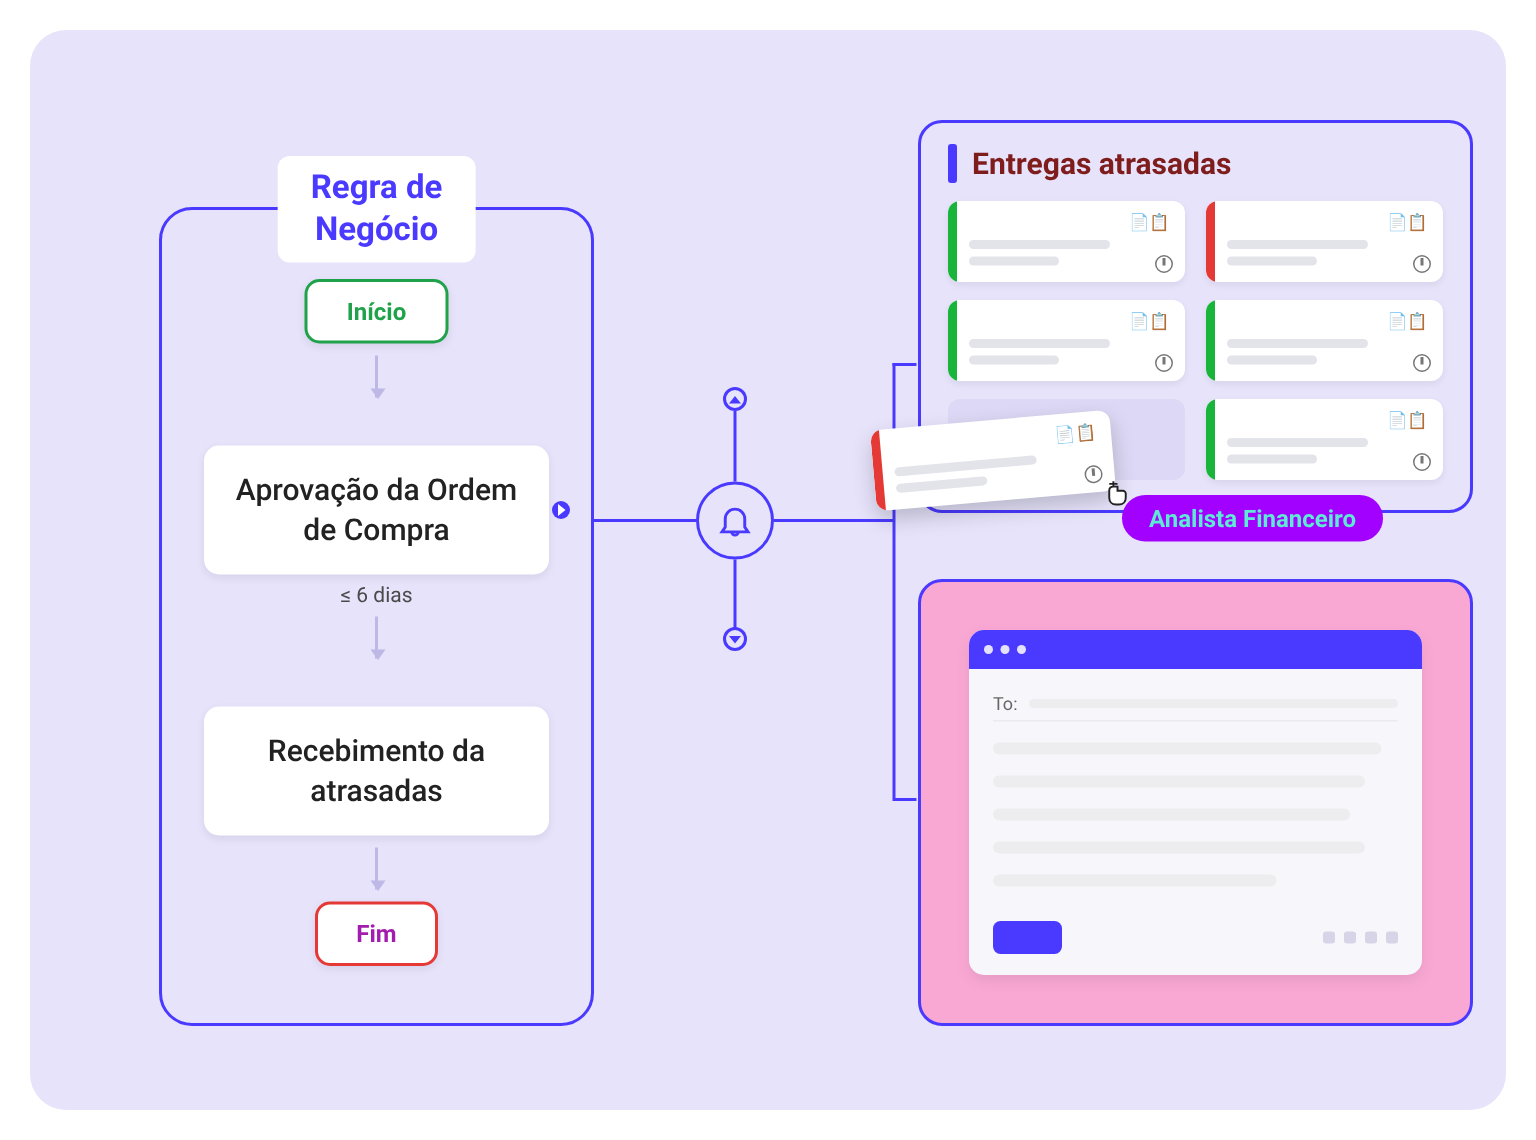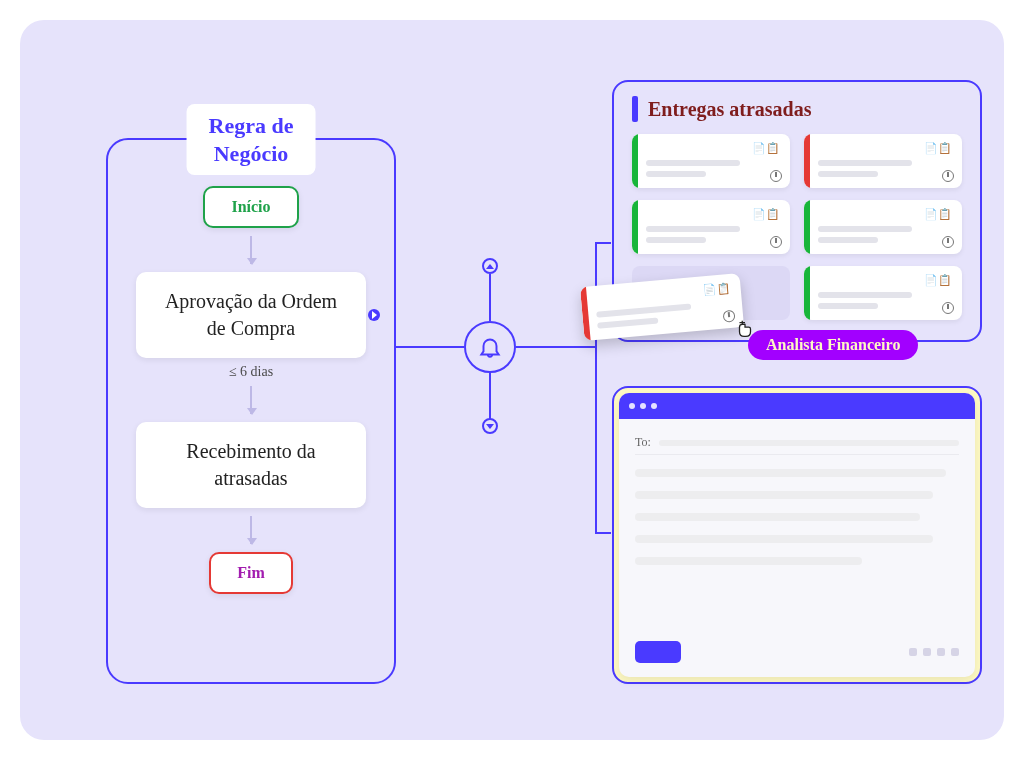--- a/index.html
+++ b/index.html
@@ -10,21 +10,20 @@
     height: 760px;
     overflow: hidden;
   }
   .canvas {
     position: relative;
     margin: 20px;
     width: 984px;
     height: 720px;
     background: #E6E3FB;
     border-radius: 24px;
-    font-family: Liberation Serif, serif;
   }
   
   .rule-panel {
     position: absolute;
     left: 86px;
     top: 118px;
     width: 290px;
     height: 546px;
     border: 2px solid #4A3AFF;
     border-radius: 22px;
@@ -68,20 +67,21 @@
     background: #fff;
     border-radius: 10px;
     width: 230px;
     padding: 16px 18px;
     font-size: 20px;
     font-weight: 500;
     color: #222;
     text-align: center;
     line-height: 1.35;
     box-shadow: 0 2px 6px rgba(0,0,0,0.08);
+    margin-top: 24px;
   }
   .arrow-down {
     width: 0; height: 28px;
     border-left: 2px solid #BDB8E6;
     position: relative;
     margin: 8px 0;
   }
   .arrow-down::after {
     content:"";
     position:absolute;
@@ -189,38 +189,38 @@
   .cursor-ic {
     position:absolute;
     left:714px; top:298px;
     width:22px;height:22px;
     z-index:6;
   }
   .role-pill {
     position:absolute;
     left:728px; top:310px;
     background:#A200FF;
-    color:#fef9c3;
+    color:#5eead4;
     font-weight:700;
     font-size:16px;
     padding:6px 18px;
     border-radius:18px;
     z-index:6;
     white-space:nowrap;
   }
 
   
   .mail-panel {
     position:absolute;
     left:592px; top:366px;
     width:370px; height:298px;
     border:2px solid #4A3AFF;
     border-radius:16px;
-    background:#fef9c3;
-    padding:5px;
+    background:#f9a8d4;
+    padding:32px;
   }
   .mail-window {
     background:#F7F7FB;
     border-radius:10px;
     height:100%;
     box-shadow:0 4px 10px rgba(0,0,0,0.08);
     display:flex;flex-direction:column;overflow:hidden;
   }
   .mail-bar { background:#4A3AFF; height:26px; display:flex;align-items:center; gap:5px; padding-left:10px;}
   .mdot{width:6px;height:6px;background:#fff;opacity:.85;border-radius:50%;}

